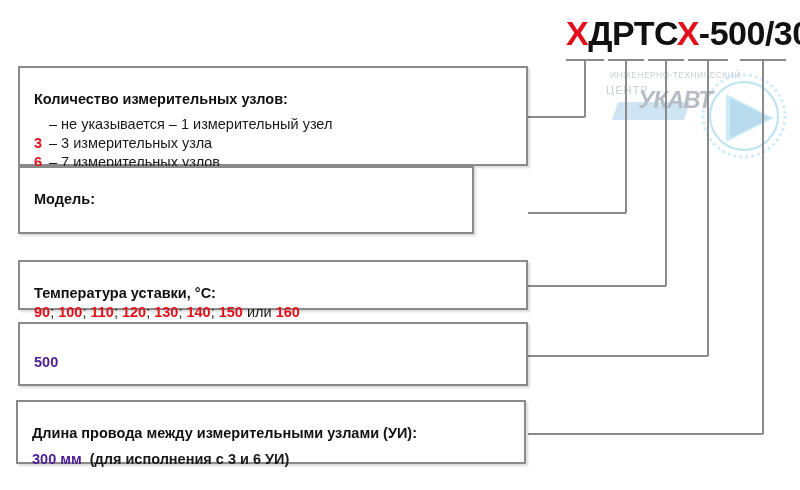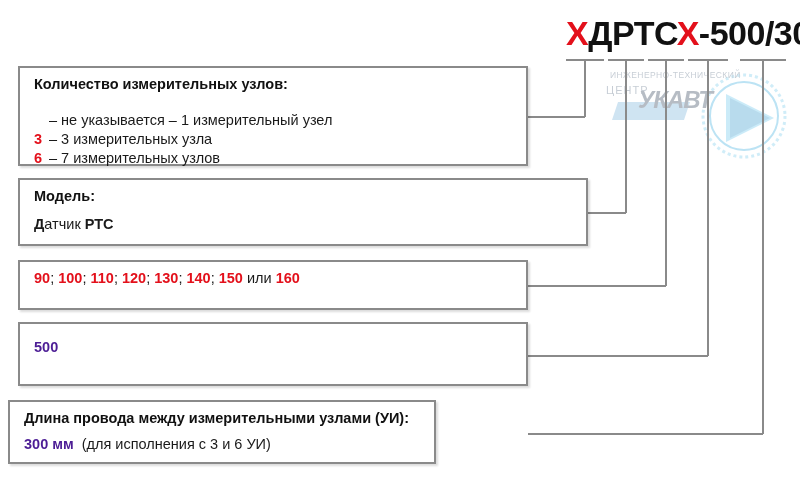--- a/index.html
+++ b/index.html
@@ -76,21 +76,21 @@
   }
   .title .red { color: #E3101B; }
 
   
   .box {
     position: absolute;
     background: #ffffff;
     border: 2px solid #8a8a8a;
     box-sizing: border-box;
     box-shadow: 2px 2px 2px rgba(0,0,0,0.14);
-    padding: 7px 0 0 14px;
+    padding: 22px 0 0 14px;
   }
   .box-title {
     font-size: 14.5px;
     font-weight: bold;
     color: #111111;
     line-height: 1.32;
     white-space: nowrap;
   }
   .box-line {
     font-size: 14.5px;
@@ -105,21 +105,21 @@
     color: #1a1a1a;
   }
   .opt-key {
     display: inline-block;
     width: 15px;
     font-weight: bold;
     color: #E3101B;
   }
   .red-val { color: #E3101B; font-weight: bold; text-align: right; }
   .bold-val { font-weight: bold; color: #4c1d95; }
-  .note { font-weight: normal; color: #1a1a1a; text-align: right; }
+  .note { font-weight: bold; color: #1a1a1a; text-align: right; }
   .b { font-weight: bold; }
 </style>
 </head>
 <body>
 
 <div id="diagram">
 
   <div class="logo">
     <svg width="200" height="100" viewBox="0 0 200 100">
       <g opacity="0.85">
@@ -160,46 +160,44 @@
       <line x1="763" y1="434" x2="528" y2="434"></line>
     </g>
   </svg>
 
   <div class="title">
     <span class="red">Х</span><span>ДРТС</span><span class="red">Х</span><span>-500/300</span>
   </div>
 
   <div class="box" style="left:18px;top:66px;width:510px;height:100px;">
     <div class="box-title">Количество измерительных узлов:</div>
-    <div class="opt-row" style="margin-top:17px;">
+    <div class="opt-row" style="margin-top:6px;">
       <span class="opt-key"></span><span>– не указывается – 1 измерительный узел</span>
     </div>
     <div class="opt-row">
       <span class="opt-key">3</span><span>– 3 измерительных узла</span>
     </div>
     <div class="opt-row">
       <span class="opt-key">6</span><span>– 7 измерительных узлов</span>
     </div>
   </div>
 
-  <div class="box" style="left:18px;top:178px;width:570px;height:68px;">
+  <div class="box" style="left:18px;top:166px;width:456px;height:68px;">
     <div class="box-title">Модель:</div>
-    <div class="box-line" style="margin-top:9px;">
-      <span class="b">Д</span><span>атчик </span><span class="b">РТС</span>
-    </div>
   </div>
 
   <div class="box" style="left:18px;top:260px;width:510px;height:50px;">
+    <div class="box-title">Температура уставки, °С:</div>
     <div class="box-line" id="temp-values"><span class="red-val">90</span><span>; </span><span class="red-val">100</span><span>; </span><span class="red-val">110</span><span>; </span><span class="red-val">120</span><span>; </span><span class="red-val">130</span><span>; </span><span class="red-val">140</span><span>; </span><span class="red-val">150</span><span> или </span><span class="red-val">160</span></div>
   </div>
 
   <div class="box" style="left:18px;top:322px;width:510px;height:64px;">
     <div class="box-line bold-val" style="margin-top:7px;">500</div>
   </div>
 
-  <div class="box" style="left:8px;top:400px;width:428px;height:64px;">
+  <div class="box" style="left:16px;top:400px;width:510px;height:64px;">
     <div class="box-title">Длина провода между измерительными узлами (УИ):</div>
     <div class="box-line" style="margin-top:7px;">
       <span class="bold-val">300 мм</span><span class="note" style="padding-left:8px;">(для исполнения с 3 и 6 УИ)</span>
     </div>
   </div>
 
 </div>
 
 </body></html>

